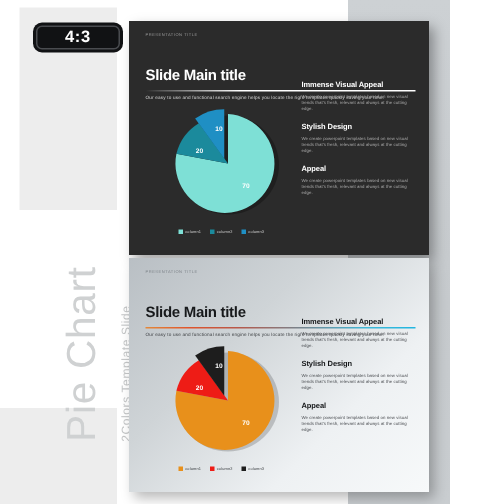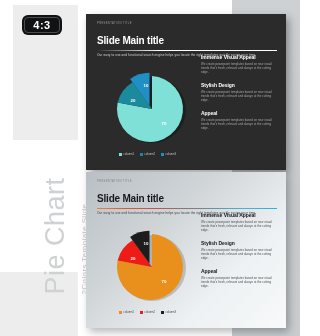--- a/index.html
+++ b/index.html
@@ -14,21 +14,21 @@
   
   .bg-right{position:absolute;left:232px;top:0;width:68px;height:336px;background:#c9cdd0;}
   .bg-right-2{position:absolute;left:232px;top:0;width:68px;height:336px;
      background:linear-gradient(180deg,#cdd1d4 0%,#c6cacd 60%,#c9cdd0 100%);}
   .panel-top{position:absolute;left:13px;top:5px;width:65px;height:135px;background:#ededed;}
   .panel-bottom{position:absolute;left:0px;top:272px;width:78px;height:64px;background:#ededed;}
   .panel-white-strip{position:absolute;left:78px;top:172px;width:10px;height:164px;background:#ffffff;}
 
   
   .badge{
-    position:absolute;left:22px;top:15px;width:40px;height:20px;
+    position:absolute;left:22px;top:15px;width:60px;height:20px;
     background:#111214;border-radius:6px;
     display:flex;align-items:center;justify-content:center;
   }
   .badge:after{
     content:"";position:absolute;left:2px;top:2px;right:2px;bottom:2px;
     border:1px solid #4a4c50;border-radius:4px;pointer-events:none;
   }
   .badge span{
     position:relative;z-index:2;color:#ffffff;font-size:11px;font-weight:bold;
     letter-spacing:.5px;font-family:"Liberation Sans", sans-serif;
@@ -58,21 +58,21 @@
   }
   .slide-light{
     left:86px;top:172px;width:200px;height:156px;
     background:linear-gradient(135deg,#b9bfc4 0%,#cfd4d7 35%,#eef1f3 70%,#f7f9fa 100%);
     box-shadow:3px 4px 8px rgba(0,0,0,.28);
   }
 
   .s-inner{position:absolute;left:11px;top:9px;right:9px;bottom:7px;}
 
   .eyebrow{font-size:2.7px;letter-spacing:.35px;text-transform:uppercase;line-height:1;}
-  .s-title{font-size:10px;font-weight:bold;letter-spacing:-.2px;line-height:1.05;margin-top:10px;}
+  .s-title{font-size:10px;font-weight:bold;letter-spacing:-.2px;line-height:1.05;margin-top:20px;}
   .rule{height:1px;margin-top:4px;width:100%;}
   .subline{font-size:3.1px;letter-spacing:.12px;line-height:1.2;margin-top:3px;}
 
   .dark .eyebrow{color:#9a9a9a;}
   .dark .s-title{color:#ffffff;}
   .dark .rule{background:linear-gradient(90deg,#2b2b2b 0%,#5a5a5a 6%,#ffffff 35%,#ffffff 100%);}
   .dark .subline{color:#d8d8d8;}
 
   .light .eyebrow{color:#7e848a;}
   .light .s-title{color:#17191b;}

